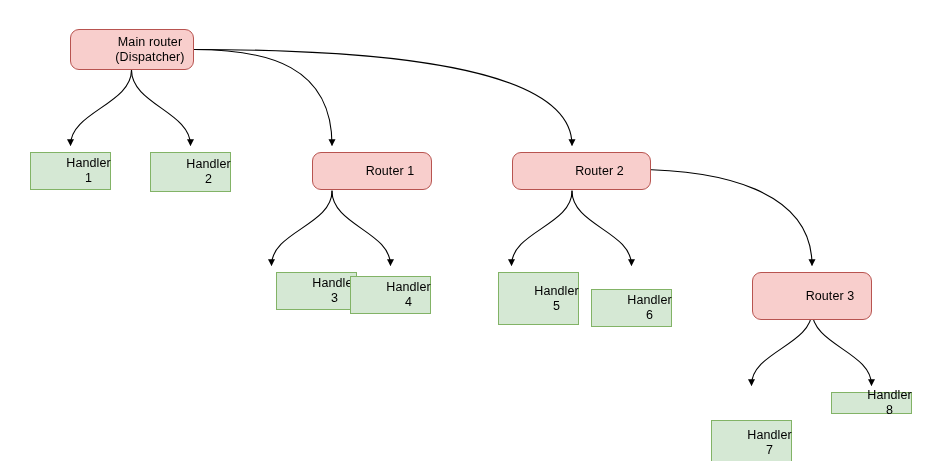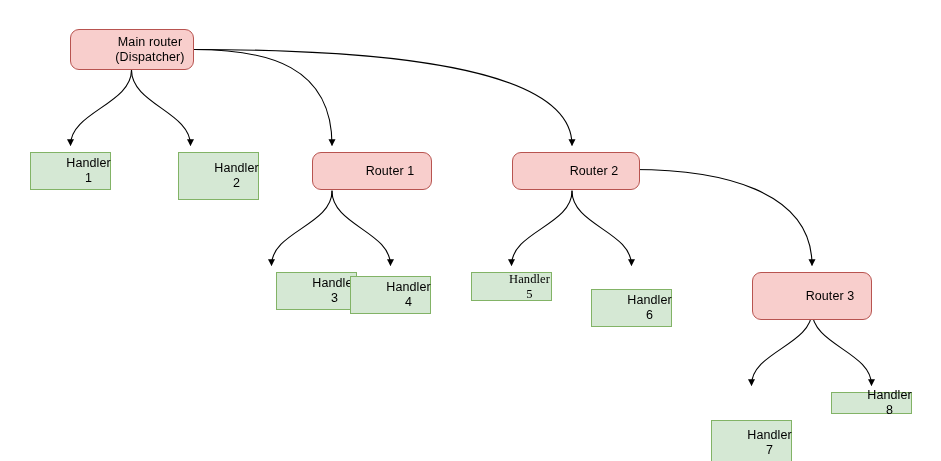--- a/index.html
+++ b/index.html
@@ -82,25 +82,25 @@
         <path d="M 633 169.5 C 720 169.5 812 190 812 265" fill="none" stroke="#000000" stroke-width="1.1" stroke-linecap="round" marker-end="url(#arrowhead)"></path>
         <path d="M 812 311 C 812 345 751.5 352 751.5 385" fill="none" stroke="#000000" stroke-width="1.1" stroke-linecap="round" marker-end="url(#arrowhead)"></path>
         <path d="M 812 311 C 812 345 871.5 352 871.5 385" fill="none" stroke="#000000" stroke-width="1.1" stroke-linecap="round" marker-end="url(#arrowhead)"></path>
       </g>
   </svg>
 
   <div id="nodes-layer">
       <div class="node node-router" style="left: 70px; top: 29px; width: 124px; height: 41px;"><span class="node-label">Main router
 (Dispatcher)</span></div>
       <div class="node node-handler" style="left: 30px; top: 152px; width: 81px; height: 38px;"><span class="node-label">Handler 1</span></div>
-      <div class="node node-handler" style="left: 150px; top: 152px; width: 81px; height: 48px; margin-left: 28px;"><span class="node-label">Handler 2</span></div>
+      <div class="node node-handler" style="left: 150px; top: 152px; width: 81px; height: 40px;"><span class="node-label">Handler 2</span></div>
       <div class="node node-router" style="left: 272px; top: 152px; width: 120px; height: 38px; margin-left: 40px;"><span class="node-label">Router 1</span></div>
-      <div class="node node-router" style="left: 512px; top: 152px; width: 128px; height: 38px;"><span class="node-label">Router 2</span></div>
+      <div class="node node-router" style="left: 512px; top: 152px; width: 139px; height: 38px;"><span class="node-label">Router 2</span></div>
       <div class="node node-handler" style="left: 231px; top: 272px; width: 81px; height: 38px; margin-left: 45px;"><span class="node-label">Handler 3</span></div>
       <div class="node node-handler" style="left: 350px; top: 276px; width: 81px; height: 38px;"><span class="node-label">Handler 4</span></div>
-      <div class="node node-handler" style="left: 471px; top: 272px; width: 81px; height: 29px; font-family: Liberation Serif, serif;"><span class="node-label">Handler 5</span></div>
+      <div class="node node-handler" style="left: 498px; top: 272px; width: 81px; height: 53px;"><span class="node-label">Handler 5</span></div>
       <div class="node node-handler" style="left: 591px; top: 272px; width: 81px; height: 38px; margin-top: 17px;"><span class="node-label">Handler 6</span></div>
       <div class="node node-router" style="left: 752px; top: 272px; width: 120px; height: 48px;"><span class="node-label">Router 3</span></div>
       <div class="node node-handler" style="left: 711px; top: 392px; width: 81px; height: 46px; margin-top: 28px;"><span class="node-label">Handler 7</span></div>
       <div class="node node-handler" style="left: 831px; top: 392px; width: 81px; height: 22px;"><span class="node-label">Handler 8</span></div>
     </div>
 
 </div>
 
 </body></html>

